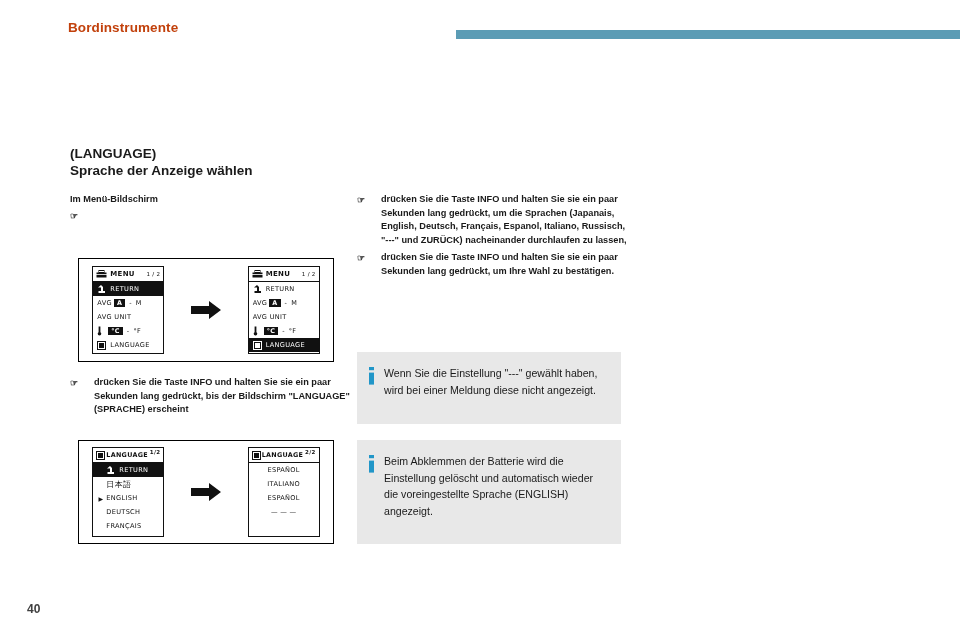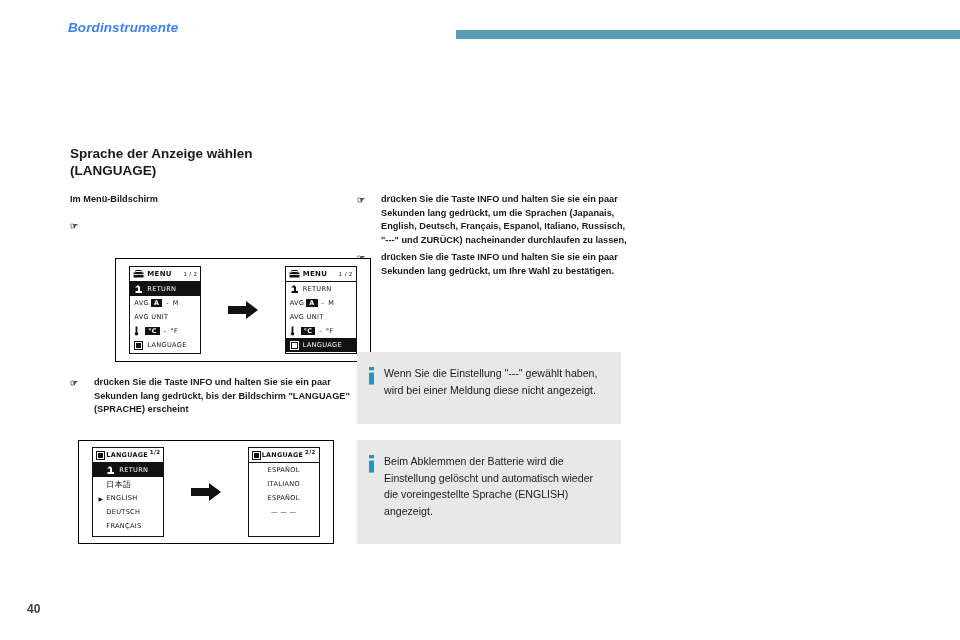--- a/index.html
+++ b/index.html
@@ -7,62 +7,61 @@
     width: 960px; height: 640px;
     background: #ffffff;
     font-family: "Liberation Sans", sans-serif;
     overflow: hidden;
   }
   .page { position: relative; width: 960px; height: 640px; background: #fff; }
 
   
   .header-title {
     position: absolute; left: 68px; top: 20px;
-    font-size: 13.5px; font-weight: bold; color: #3b82f6;
+    font-size: 13.5px; font-weight: bold; color: #c2410c;
     letter-spacing: 0.1px;
-    font-style: italic;
   }
   .header-rule {
     position: absolute; left: 456px; top: 30px;
     width: 504px; height: 9px; background: #5b9cb5;
   }
 
   
   .sec-title {
     position: absolute; left: 70px; top: 145px;
     width: 290px;
     font-size: 13.5px; font-weight: bold; color: #1a1a1a;
     line-height: 17px;
   }
 
   
   .left-col { position: absolute; left: 70px; top: 193px; width: 280px; }
   .right-col { position: absolute; left: 357px; top: 193px; width: 270px; }
 
   .lead {
     font-size: 9.2px; font-weight: bold; color: #1a1a1a;
-    line-height: 13.5px; margin-bottom: 12px;
+    line-height: 13.5px; margin-bottom: 2px;
   }
   .bullet {
     position: relative; padding-left: 24px;
     font-size: 9.2px; font-weight: bold; color: #1a1a1a;
     line-height: 13.6px; margin-bottom: 4px;
   }
   .bullet .hand {
     position: absolute; left: 0; top: 1px;
     font-size: 9px; color: #1a1a1a;
   }
 
   
   .figure {
     position: absolute;
     background: #ffffff;
     border: 1px solid #000;
   }
-  .fig1 { left: 78px; top: 258px; width: 256px; height: 104px; margin-left: 37px; }
+  .fig1 { left: 78px; top: 258px; width: 256px; height: 104px; }
   .fig2 { left: 78px; top: 440px; width: 256px; height: 104px; }
   .fig-inner {
     position: relative; width: 100%; height: 100%;
     display: flex; align-items: center; justify-content: space-around;
   }
 
   
   .lcd {
     width: 72px; background: #fff;
     border: 1.2px solid #111;
@@ -137,22 +136,22 @@
 </style>
 </head>
 <body>
 
 <div class="page">
 
   <div class="header-title">Bordinstrumente</div>
   <div class="header-rule"></div>
 
   <div class="sec-title">
+    <div>(LANGUAGE)</div>
     <div>Sprache der Anzeige wählen</div>
-    <div>(LANGUAGE)</div>
   </div>
 
   <div class="left-col">
     <div class="lead">Im Menü-Bildschirm</div>
     <div class="bullet">
       <span class="hand">☞</span>
     </div>
   </div>
 
   <div class="right-col">

